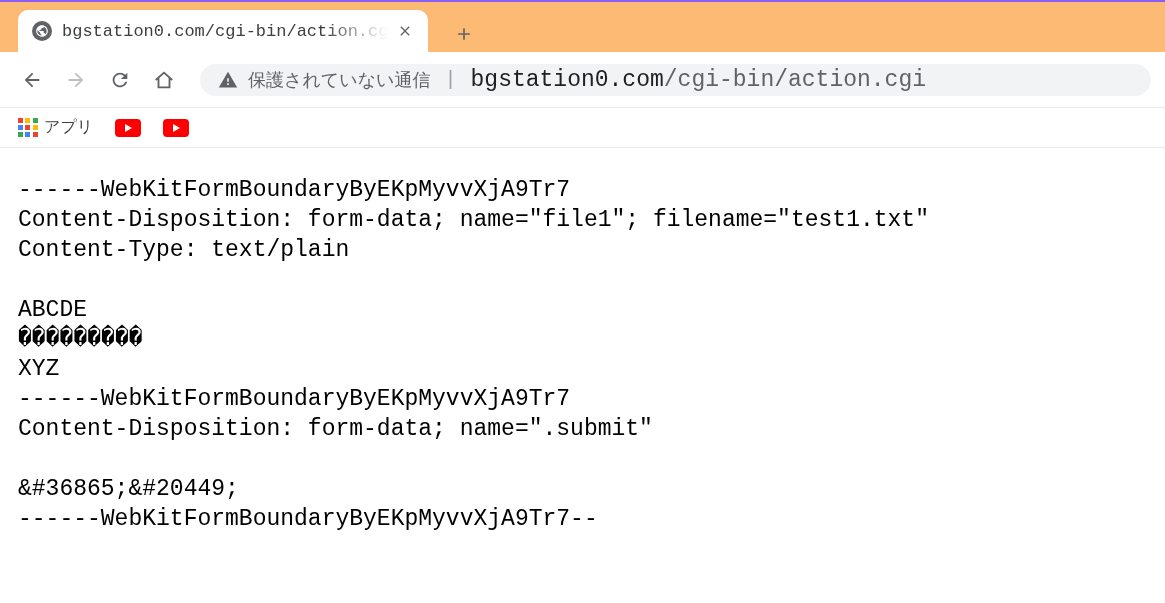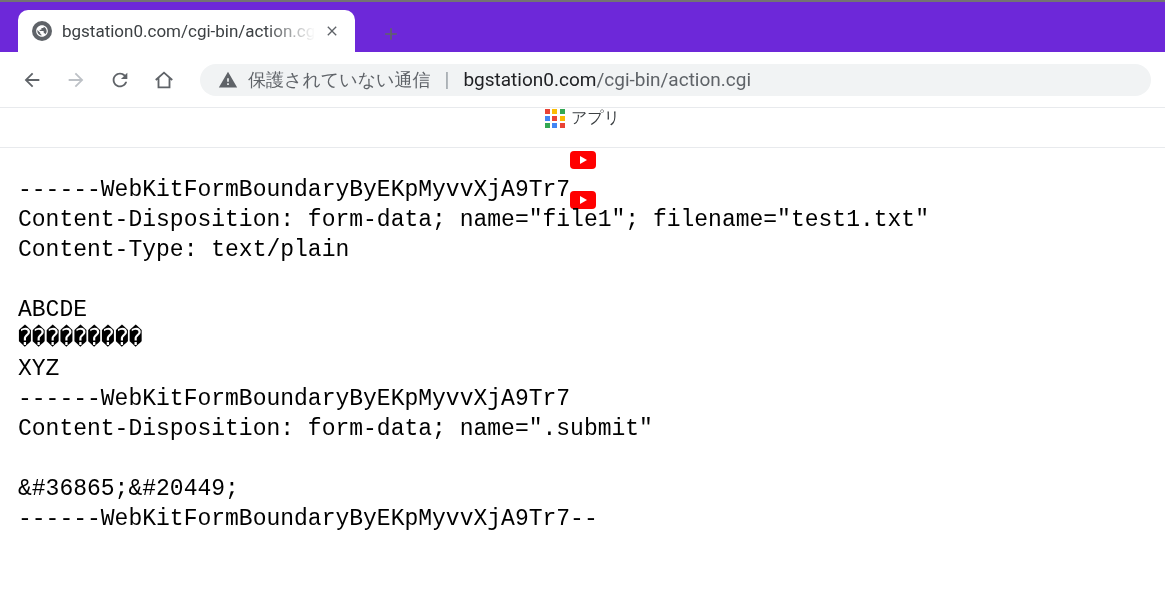--- a/index.html
+++ b/index.html
@@ -8,22 +8,23 @@
       box-sizing: border-box;
     }
     body {
       font-family: -apple-system, BlinkMacSystemFont, "Segoe UI", Roboto, sans-serif;
       background: #fff;
       width: 1165px;
       height: 603px;
       overflow: hidden;
     }
     .browser-chrome {
-      background: #6d28d9;
-      border-top: 2px solid #737373;
+      background: #fdba74;
+      border-top: 2px solid #8b5cf6;
+      font-family: Liberation Mono, monospace;
     }
     .tab-bar {
       display: flex;
       align-items: flex-end;
       height: 50px;
       padding-left: 18px;
       padding-top: 10px;
     }
     .tab {
       background: #fff;
@@ -137,34 +138,33 @@
       color: #5f6368;
       font-size: 18px;
     }
     .address-separator {
       color: #9aa0a6;
       font-size: 20px;
       margin: 0 4px;
     }
     .address-url {
       color: #202124;
-      font-size: 19px;
+      font-size: 23px;
     }
     .address-url .path {
       color: #5f6368;
     }
     .bookmarks-bar {
       background: #fff;
       height: 40px;
       display: flex;
       align-items: center;
       padding: 0 18px;
       gap: 22px;
       border-bottom: 1px solid #e8eaed;
-      flex-direction: column;
     }
     .apps-icon {
       width: 20px;
       height: 20px;
       display: grid;
       grid-template-columns: repeat(3, 1fr);
       grid-template-rows: repeat(3, 1fr);
       gap: 2px;
     }
     .apps-icon span {

